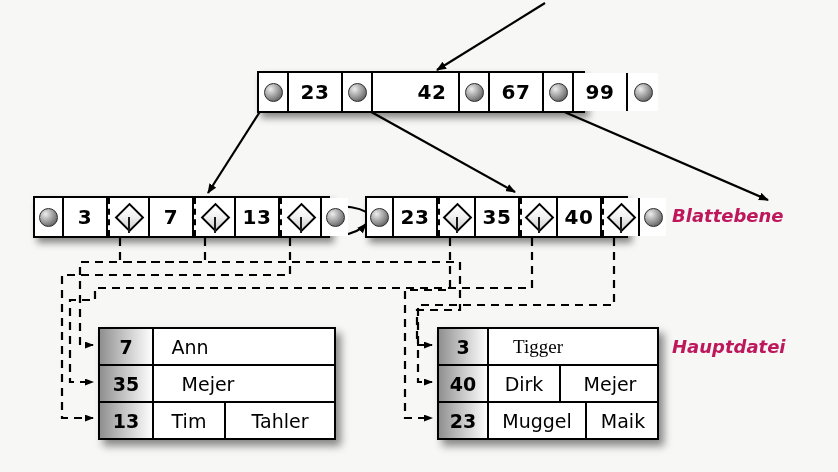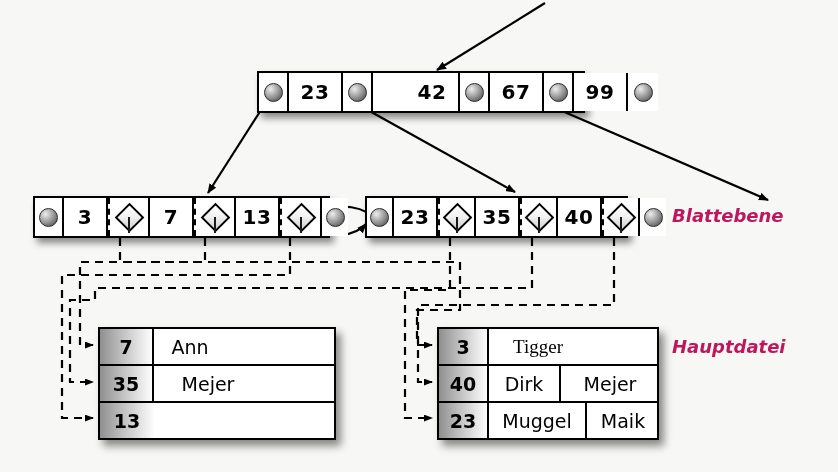--- a/index.html
+++ b/index.html
@@ -213,20 +213,22 @@
       <div class="rrow">
         <div class="rc keycol" style="flex: 0 0 54px;">7</div>
         <div class="rc " style="flex: 0 0 72px;">Ann</div>
       </div>
       <div class="rrow">
         <div class="rc keycol" style="flex: 0 0 54px;">35</div>
         <div class="rc " style="flex: 0 0 108px;">Mejer</div>
       </div>
       <div class="rrow">
         <div class="rc keycol" style="flex: 0 0 54px;">13</div>
+        <div class="rc " style="flex: 0 0 72px;">Tim</div>
+        <div class="rc " style="flex: 0 0 108px;">Tahler</div>
       </div>
     </div>
   <div class="rectable" id="tblRight" style="left: 437px; top: 327px; width: 222px;">
       <div class="rrow">
         <div class="rc keycol" style="flex: 0 0 50px;">3</div>
         <div class="rc " style="flex: 0 0 98px; font-family: Liberation Serif, serif;">Tigger</div>
       </div>
       <div class="rrow">
         <div class="rc keycol" style="flex: 0 0 50px;">40</div>
         <div class="rc " style="flex: 0 0 72px;">Dirk</div>

